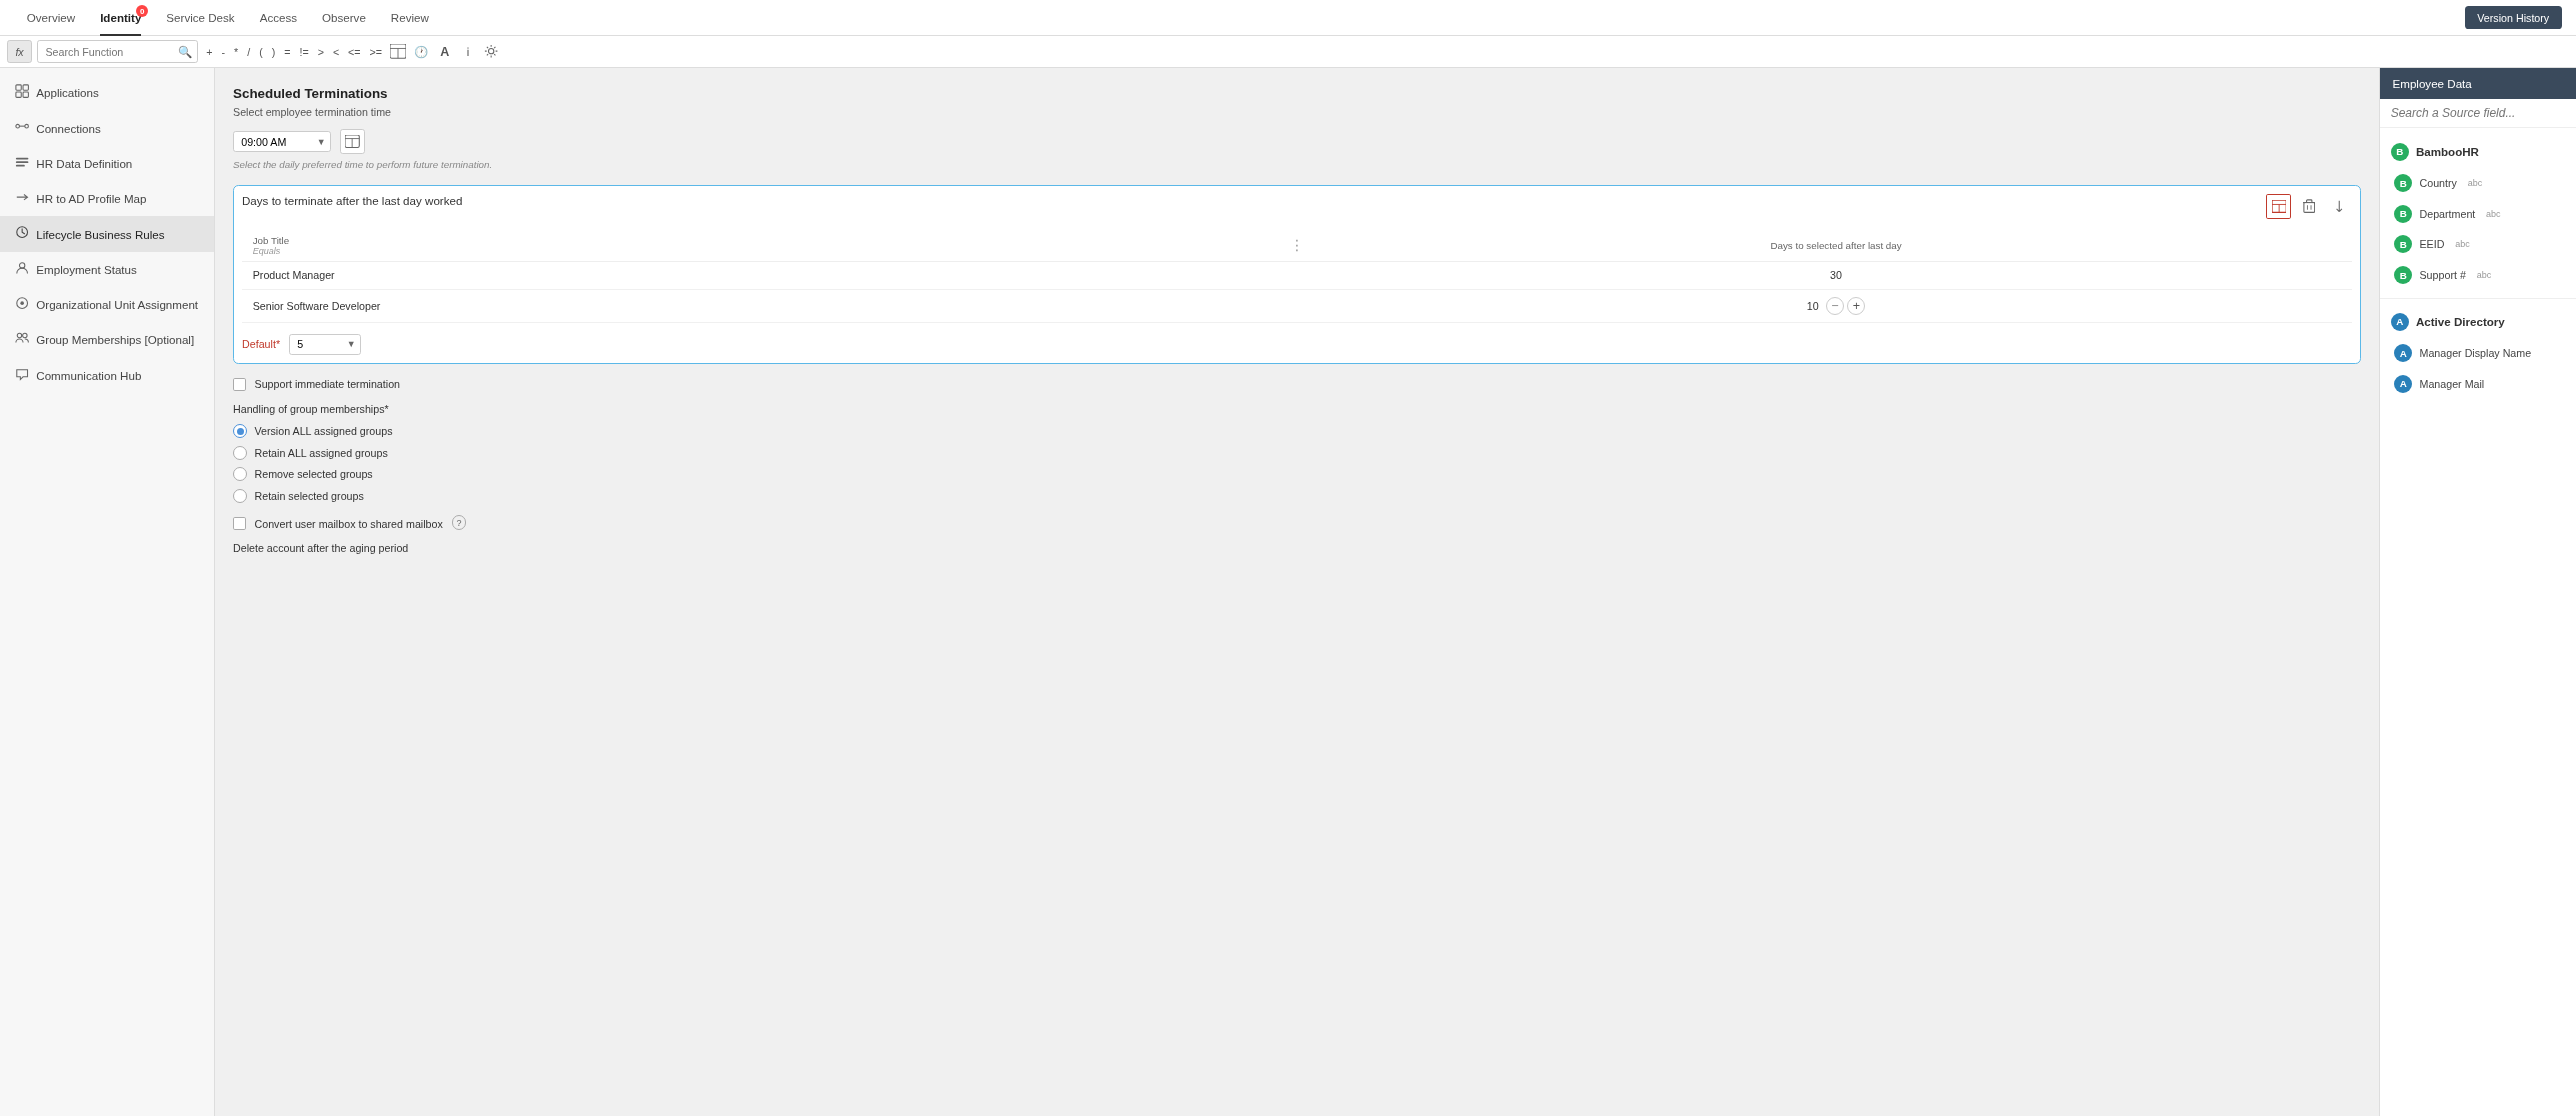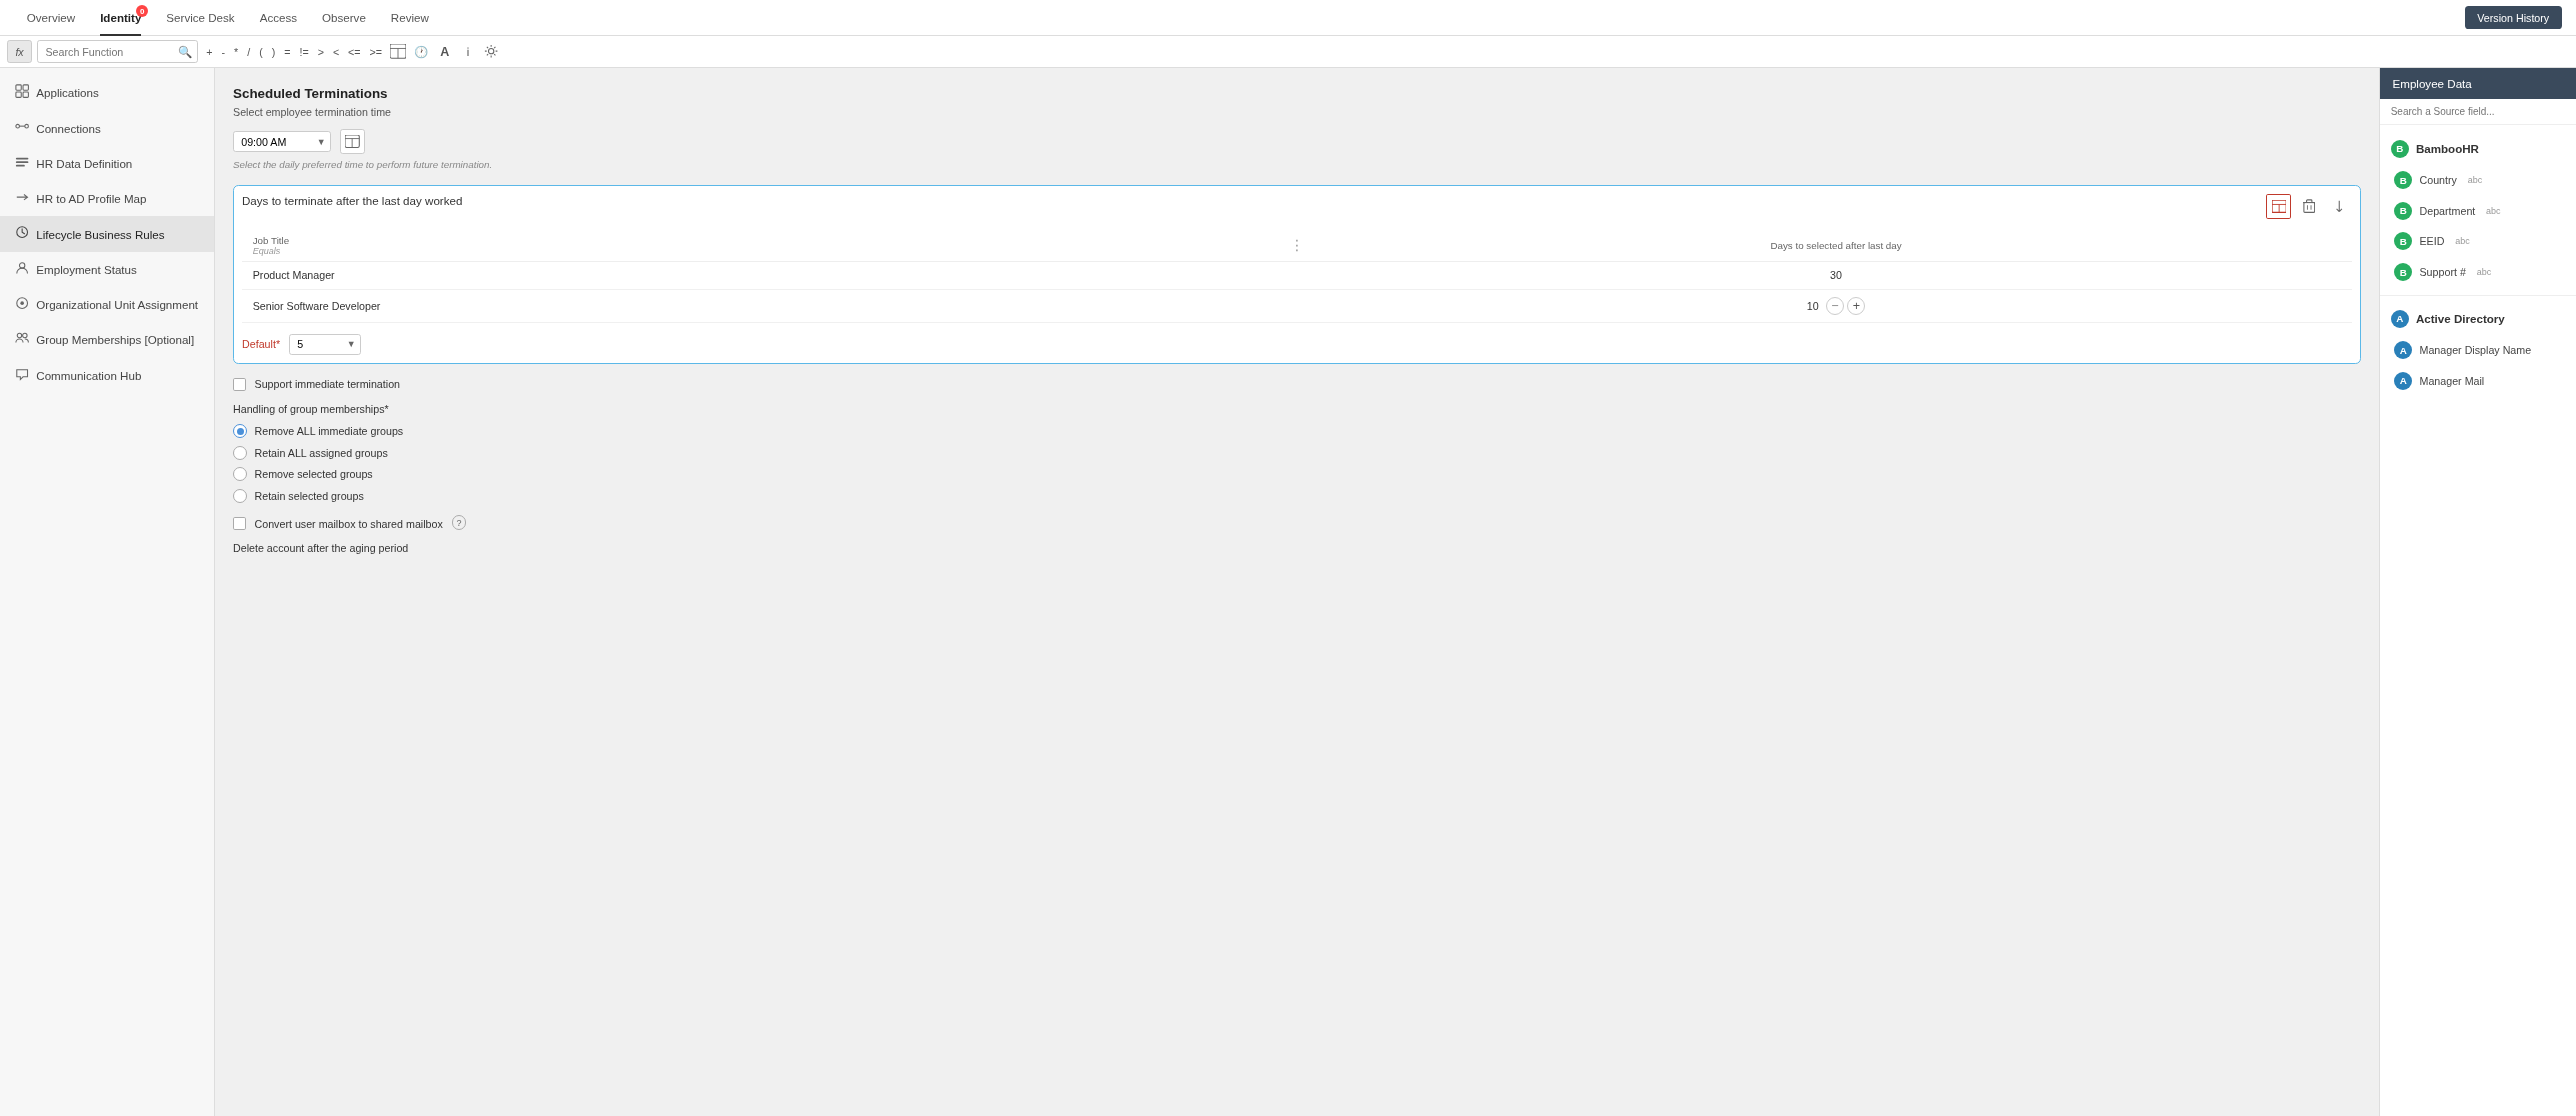--- a/index.html
+++ b/index.html
@@ -183,21 +183,22 @@
 
     
     .right-panel {
       width: 197px; background: #fff; border-left: 0.9px solid #ddd; overflow-y: auto;
     }
     .right-panel-header {
       background: #3a4a5c; color: #fff; padding: 9px 12.5px; font-size: 11.6px; font-weight: 500;
     }
     .right-panel-search {
       border: none; border-bottom: 0.9px solid #eee; padding: 7.2px 10.7px;
-      font-size: 10px; width: 100%; outline: none; color: #888;
+      font-size: 12px; width: 100%; outline: none; color: #888;
+      font-style: italic;
     }
     .right-panel-section {
       padding: 7.2px 0;
     }
     .right-panel-source-header {
       display: flex; align-items: center; gap: 7.2px; padding: 7.2px 10.7px; font-size: 11.6px; font-weight: 600; color: #333;
     }
     .source-dot {
       width: 18px; height: 18px; border-radius: 50%; display: flex; align-items: center; justify-content: center;
       font-size: 9.8px; font-weight: 700; color: #fff; flex-shrink: 0;
@@ -480,21 +481,21 @@
       <div class="custom-checkbox"></div>
       <span>Support immediate termination</span>
     </div>
 
     <div class="radio-group-label">Handling of group memberships*</div>
 
     <div class="radio-row">
       <div class="radio-outer selected">
         <div class="radio-inner"></div>
       </div>
-      <span>Remove ALL immediate groups</span>
+      <span>Version ALL assigned groups</span>
     </div>
     <div class="radio-row">
       <div class="radio-outer"></div>
       <span>Retain ALL assigned groups</span>
     </div>
     <div class="radio-row">
       <div class="radio-outer"></div>
       <span>Remove selected groups</span>
     </div>
     <div class="radio-row">

